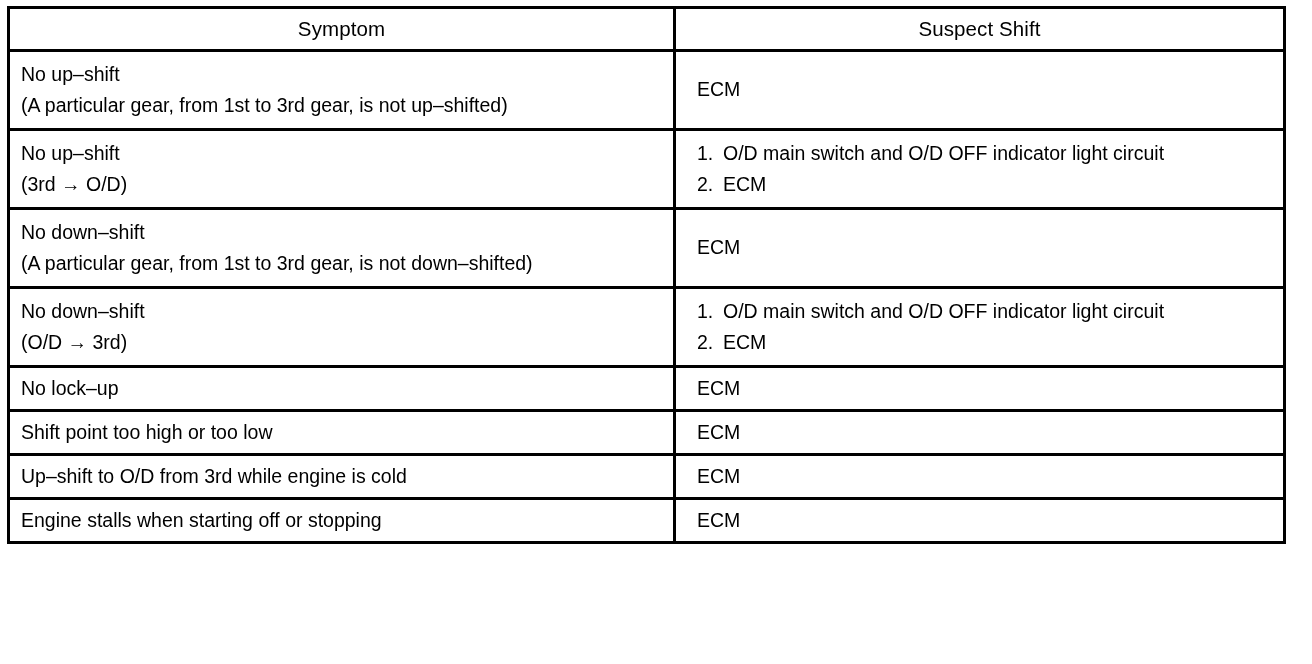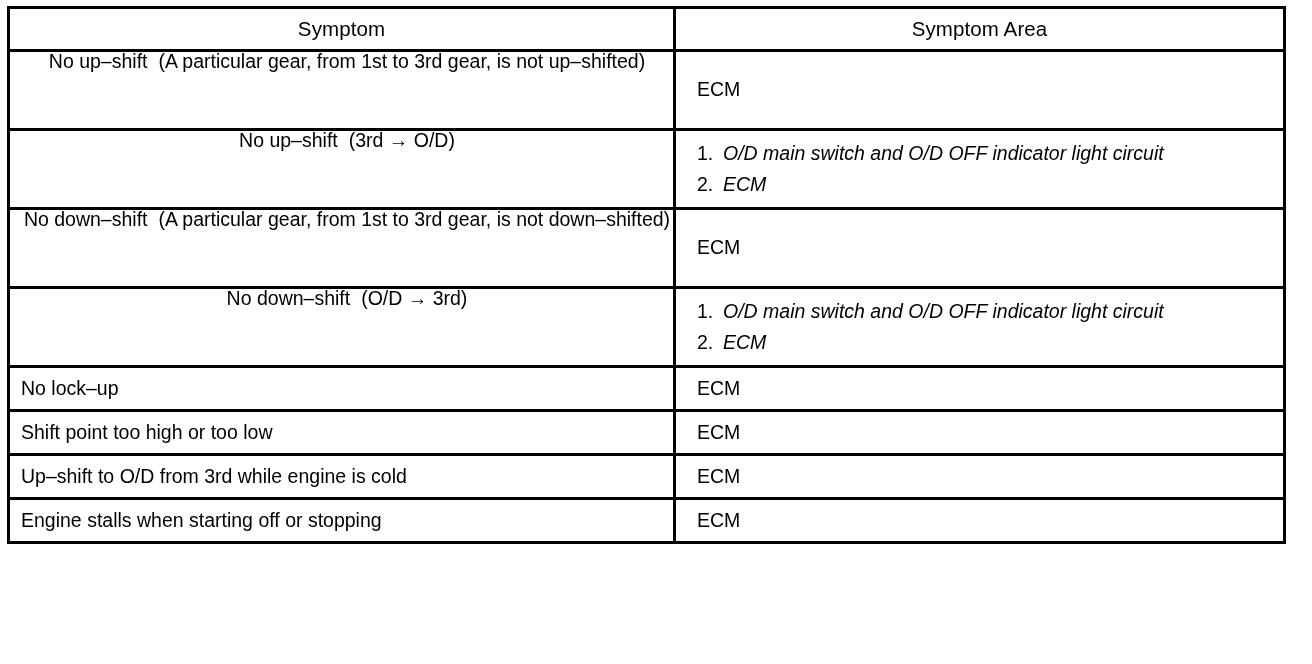--- a/index.html
+++ b/index.html
@@ -74,21 +74,21 @@
     display: flex;
     align-items: center;
     height: 35px;
   }
 
   
   tr.r-double td { height: 76px; }
   tr.r-double td.cell-left .cell-inner {
     height: 76px;
     display: flex;
-    flex-direction: row;
+    flex-direction: column;
     justify-content: center;
     gap: 11px;
   }
   tr.r-double td.cell-right .cell-inner {
     height: 76px;
     display: flex;
     flex-direction: column;
     justify-content: center;
     gap: 11px;
   }
@@ -108,39 +108,38 @@
     white-space: nowrap;
     font-size: 19.5px;
   }
   .num-line .num {
     display: inline-block;
     width: 26px;
     flex: 0 0 26px;
   }
   .num-line .txt {
     display: inline-block;
-    font-style: italic;
   }
 </style>
 </head>
 <body>
 
 <div class="page">
   <table class="diag-table">
     <colgroup>
       <col class="col-symptom">
       <col class="col-suspect">
     </colgroup>
     <thead>
       <tr>
         <th>
           <span class="hdr-text">Symptom</span>
         </th>
         <th>
-          <span class="hdr-text">Symptom Area</span>
+          <span class="hdr-text">Suspect Shift</span>
         </th>
       </tr>
     </thead>
     <tbody id="tbody">
         <tr class="r-double">
           <td class="cell cell-left">
             <div class="cell-inner">
               <span class="line">No up–shift</span>
               <span class="line">(A particular gear, from 1st to 3rd gear, is not up–shifted)</span>
             </div>

